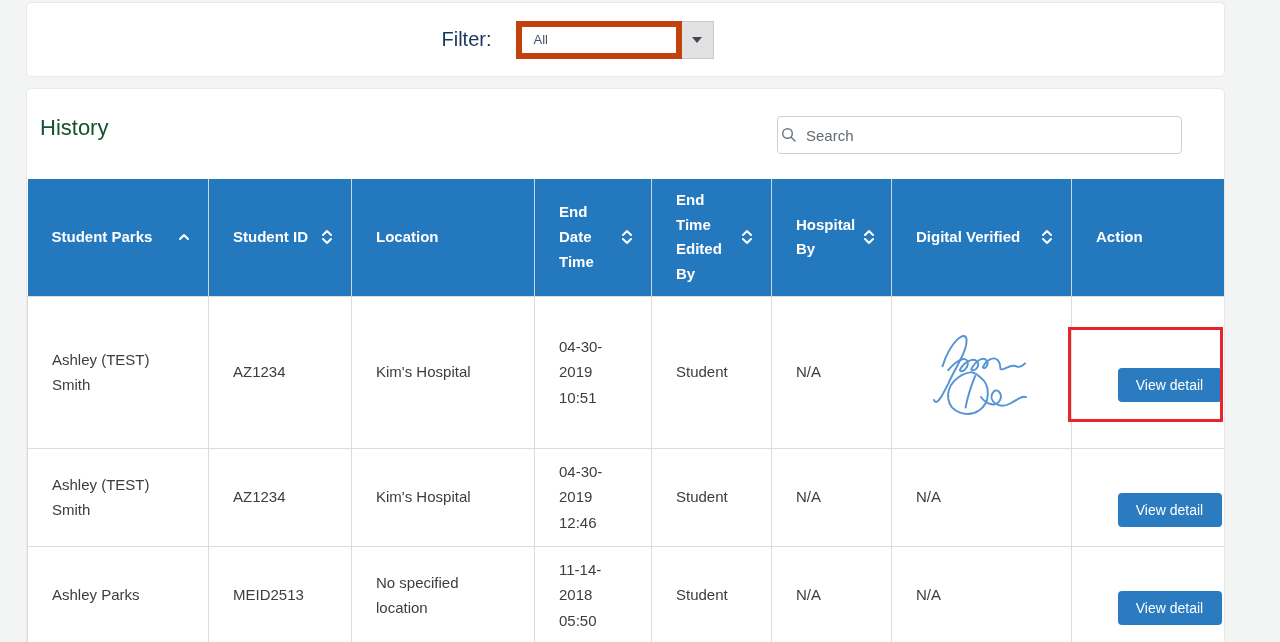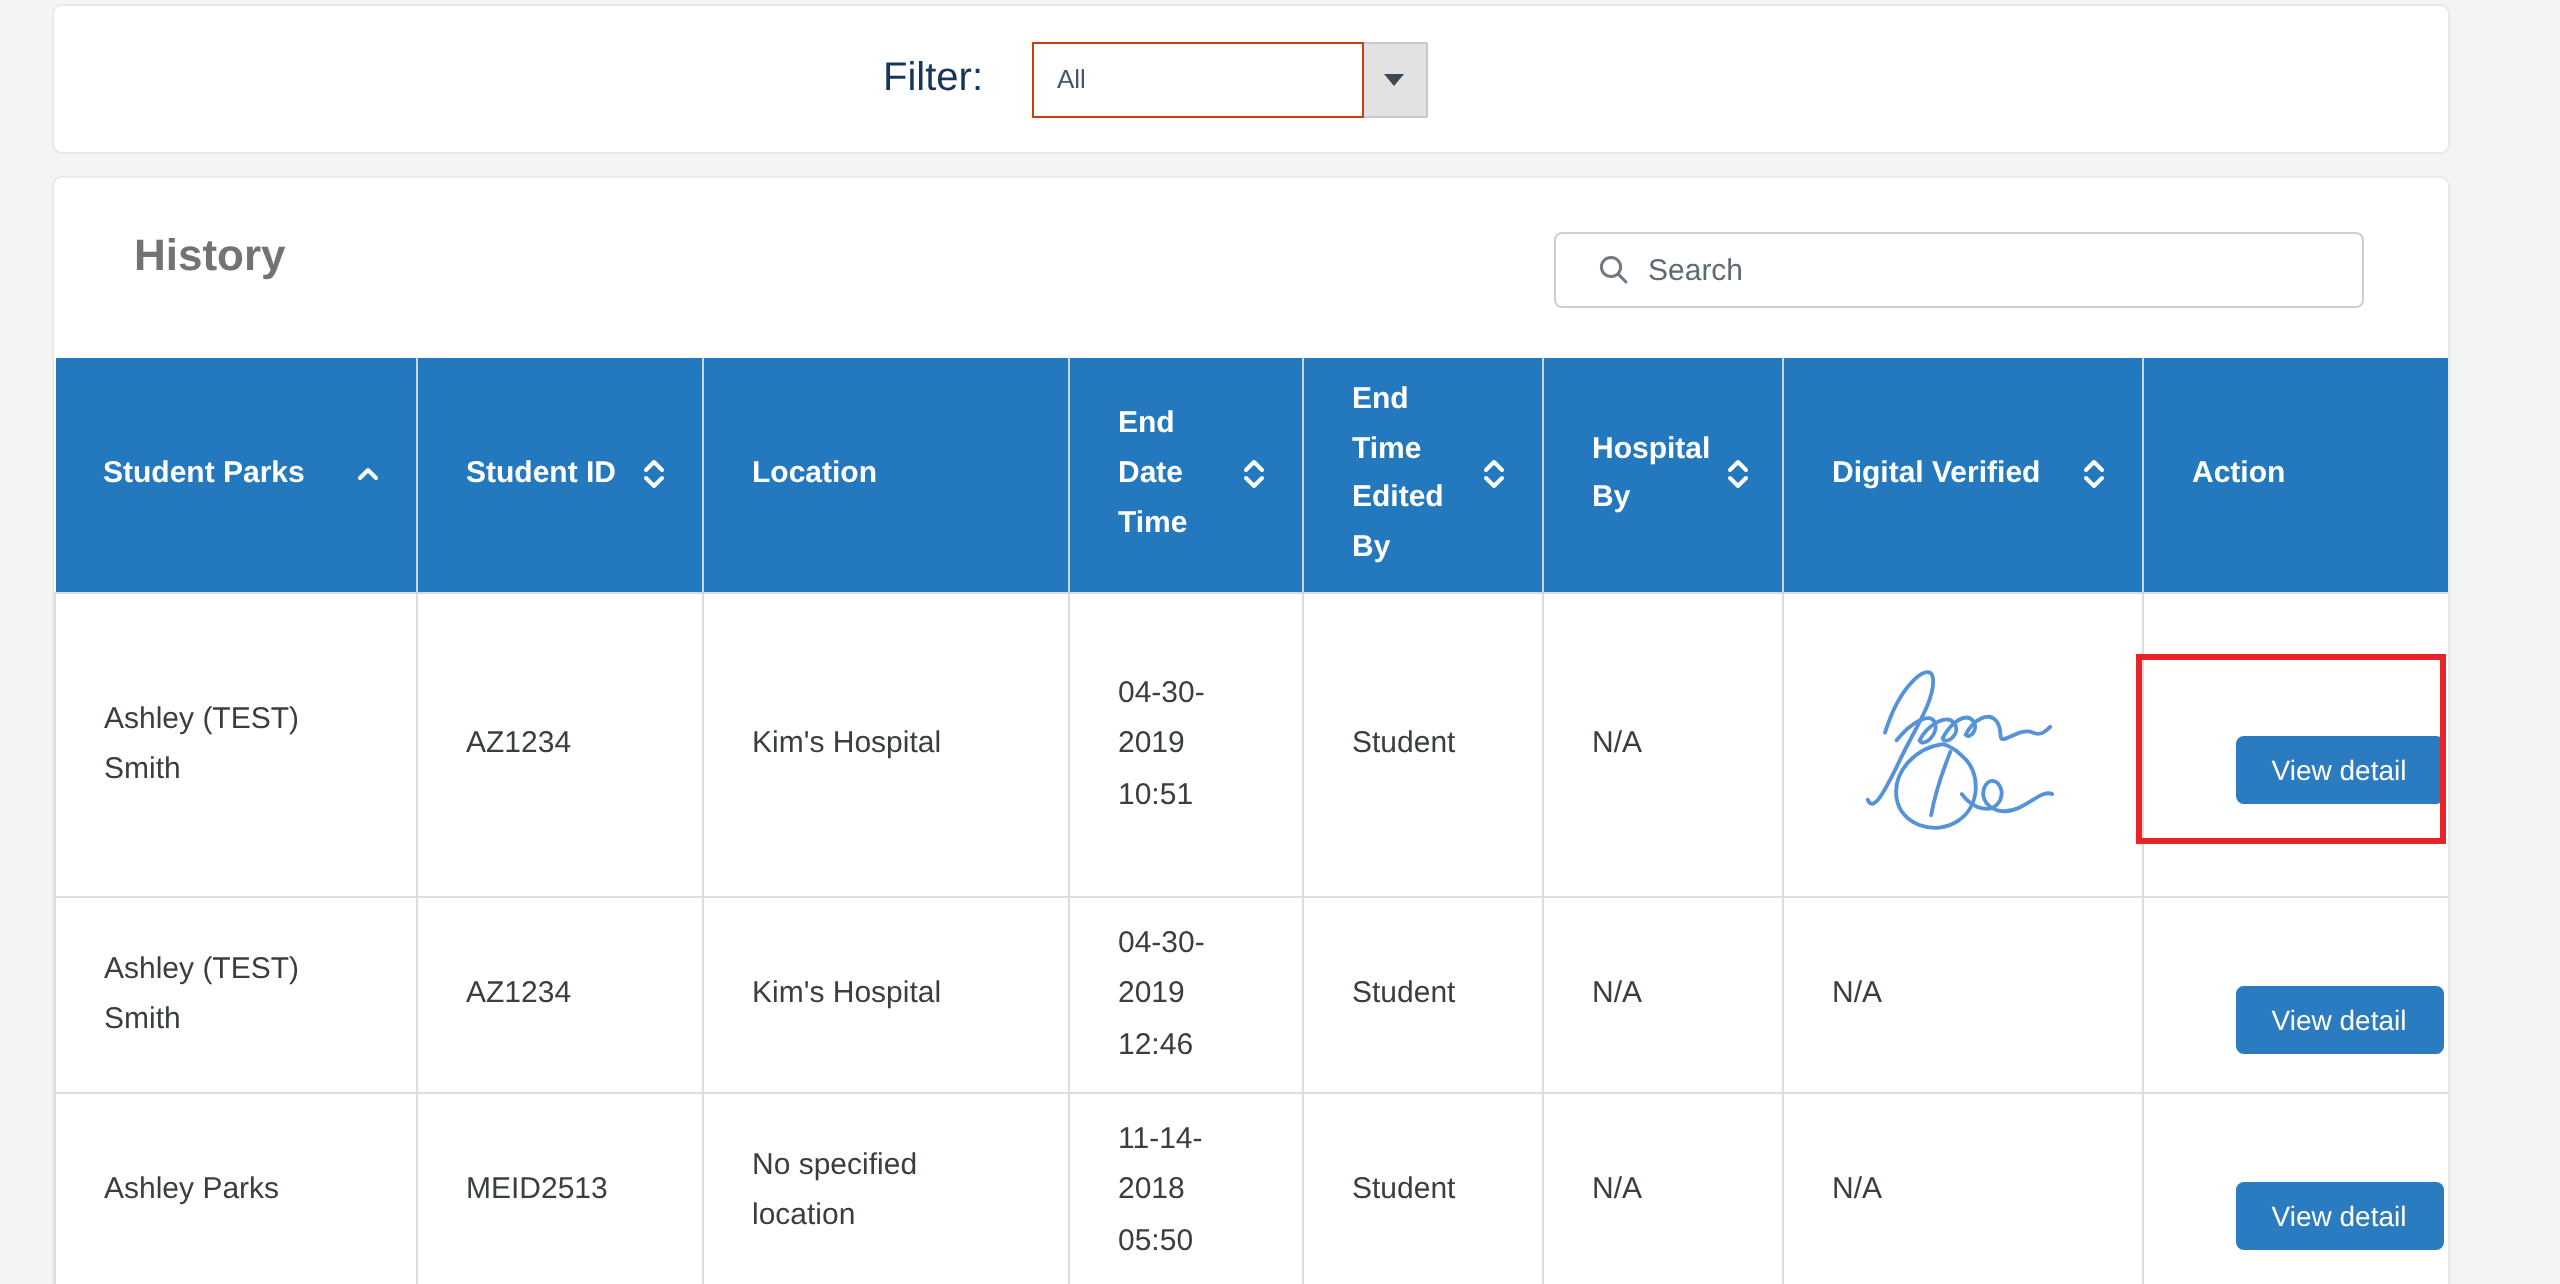--- a/index.html
+++ b/index.html
@@ -19,44 +19,44 @@
   }
   
   #filter-card {
     left: 26px; top: 2px; width: 1199px; height: 75px;
     display: flex; align-items: center; justify-content: center;
   }
   .filter-group { display: flex; align-items: center; gap: 24px; transform: translateX(-48px); }
   .filter-label { font-size: 20px; font-weight: 400; color: #17365e; }
   .dropdown { display: flex; height: 38px; cursor: pointer; }
   .dropdown-field {
-    width: 166px; border: 1px solid #c2410c; background: #fff;
+    width: 166px; border: 6px solid #c2410c; background: #fff;
     display: flex; align-items: center; padding-left: 12px;
     font-size: 13px; color: #44556a;
   }
   .dropdown-button {
     width: 32px; background: #e2e2e2; border: 1px solid #c9c9c9; border-left: none;
     display: flex; align-items: center; justify-content: center;
   }
   .dropdown-caret {
     width: 0; height: 0;
     border-left: 5px solid transparent; border-right: 5px solid transparent;
     border-top: 6px solid #3d4852;
   }
   
   #history-card {
     left: 26px; top: 88px; width: 1199px; height: 560px;
     border-radius: 5px 5px 0 0; overflow: hidden;
   }
   .history-header { position: relative; height: 90px; }
-  .history-title { position: absolute; left: 40px; top: 26px; font-size: 22px; font-weight: 700; color: #737373; }
+  .history-title { position: absolute; left: 13px; top: 26px; font-size: 22px; font-weight: 400; color: #14532d; }
   .search-box {
     position: absolute; right: 42px; top: 27px; width: 405px; height: 38px;
     border: 1px solid #cfcfcf; border-radius: 4px; background: #fff;
-    display: flex; align-items: center; padding-left: 21px;
+    display: flex; align-items: center; padding-left: 3px;
   }
   .search-box .sicon { display: flex; align-items: center; margin-right: 7px; }
   .search-input {
     border: none; outline: none; flex: 1; height: 100%;
     font-size: 15px; color: #333; font-family: inherit; background: transparent;
   }
   .search-input::placeholder { color: #5f6a72; opacity: 1; }
   
   table { border-collapse: collapse; table-layout: fixed; width: 1199px; }
   thead th {

